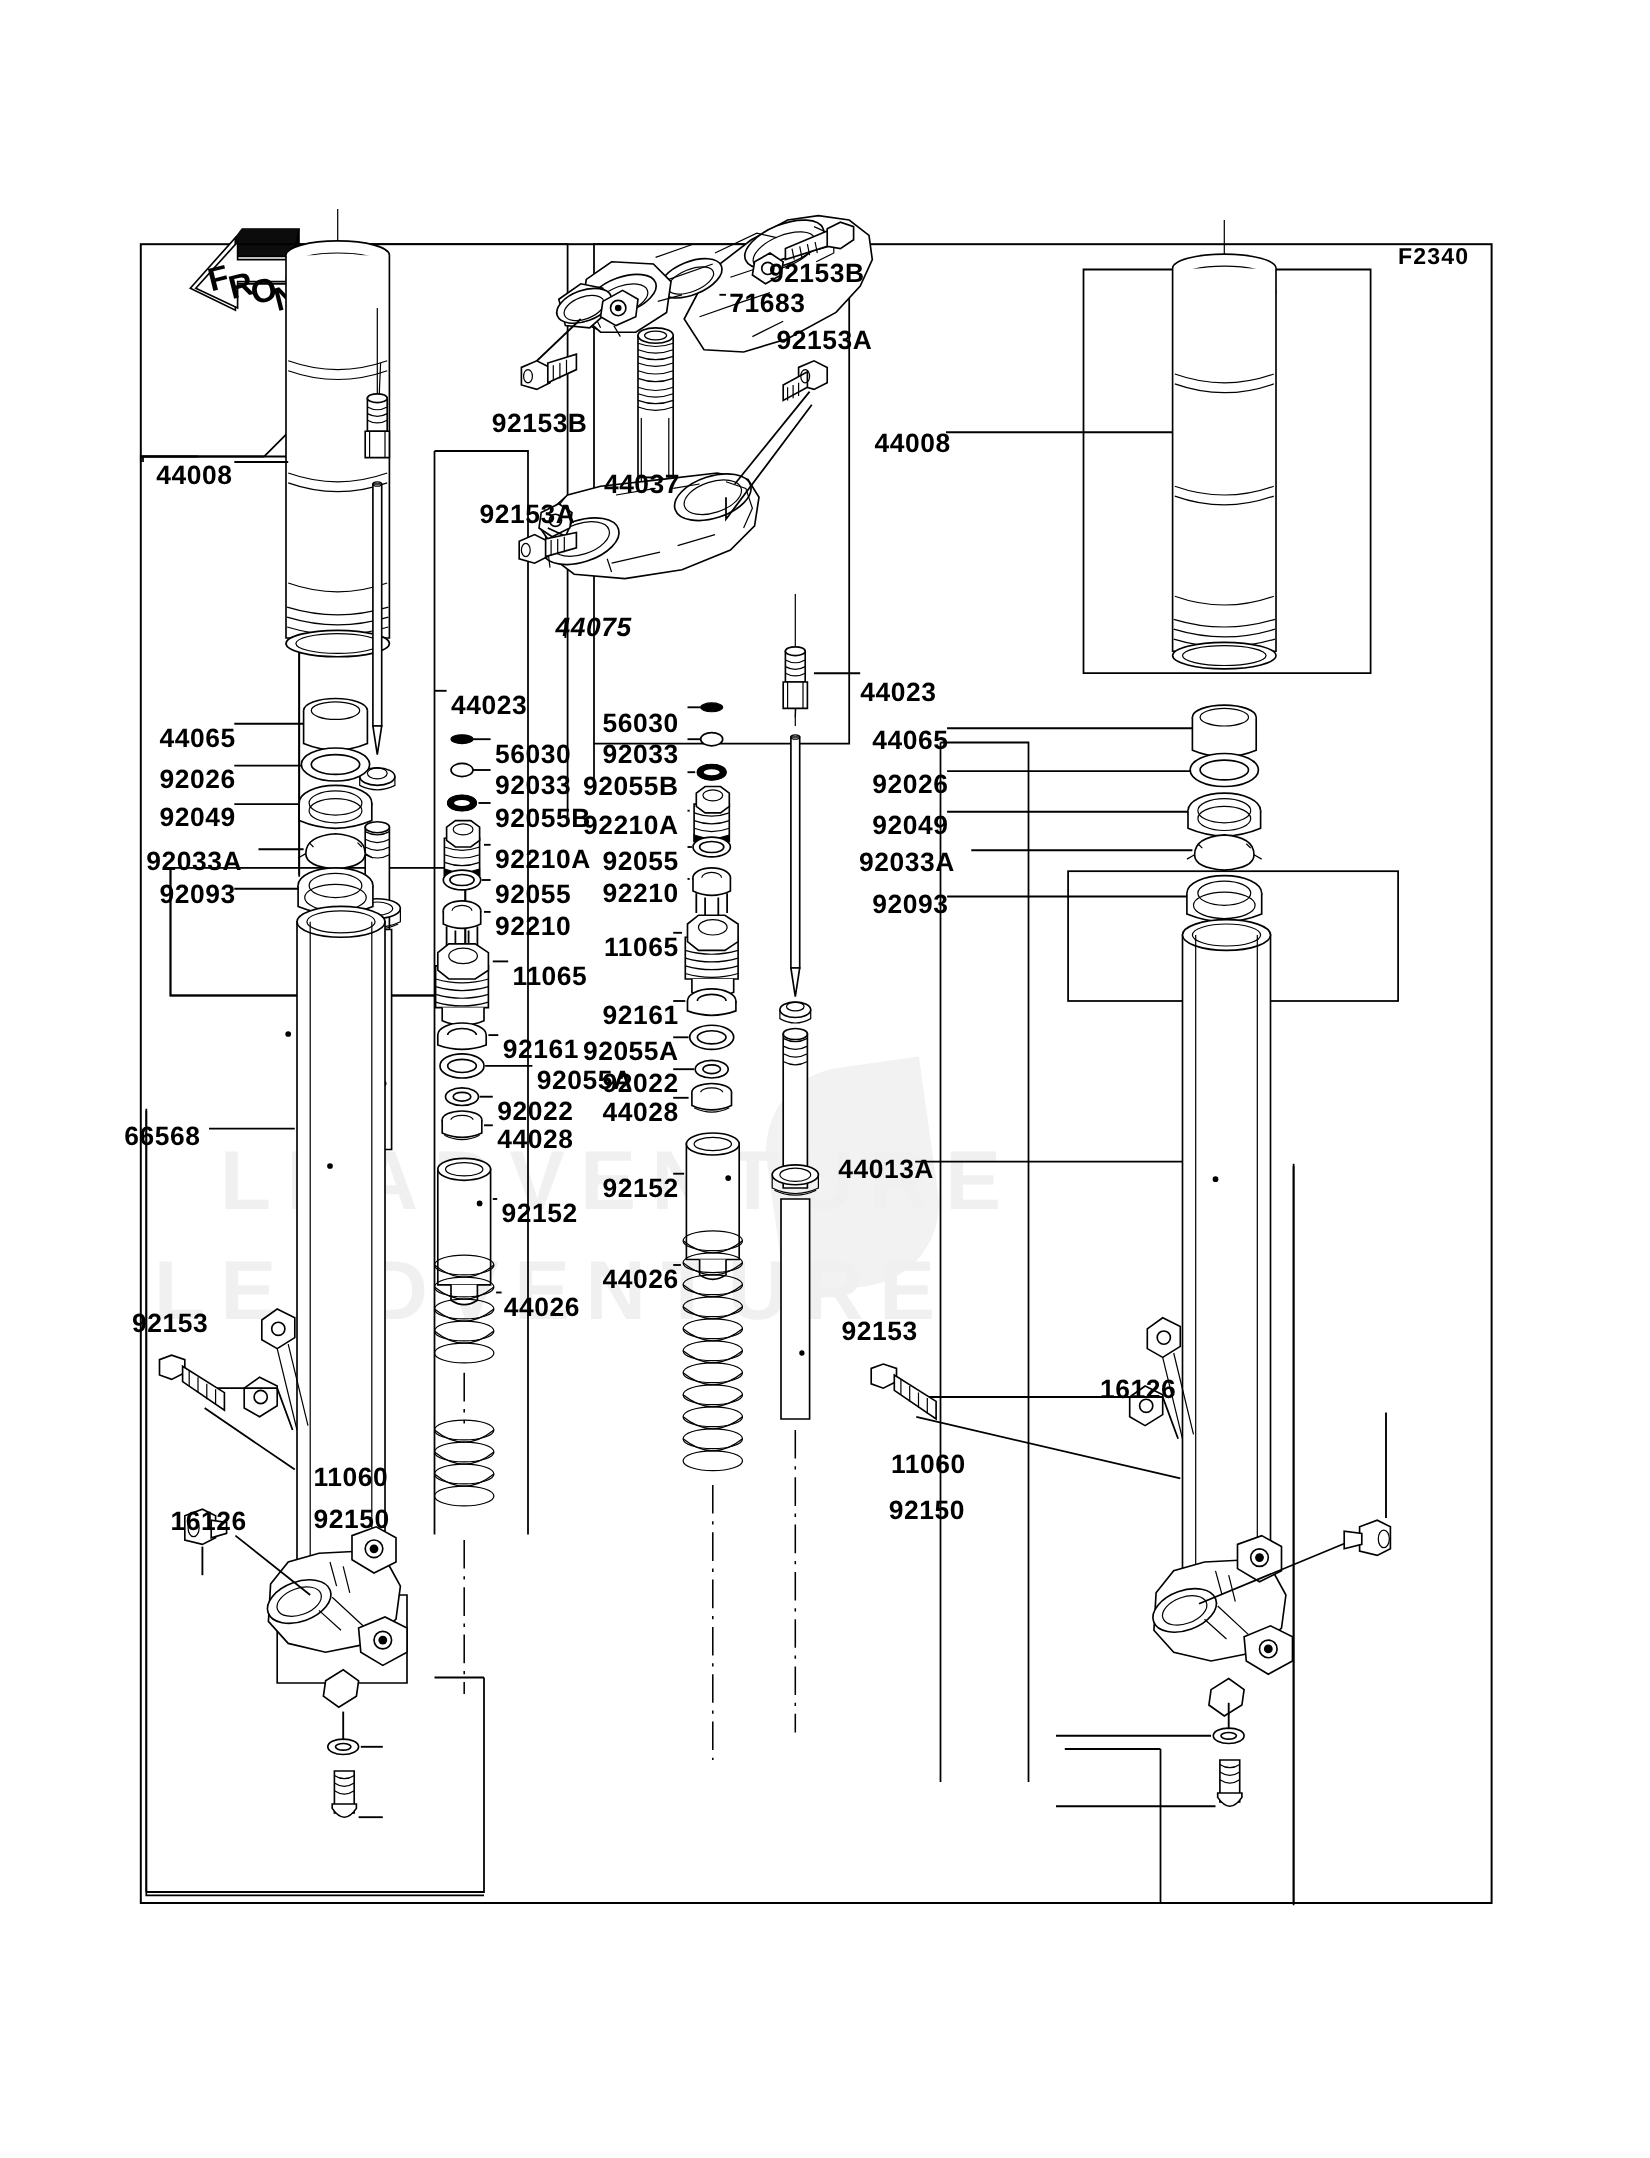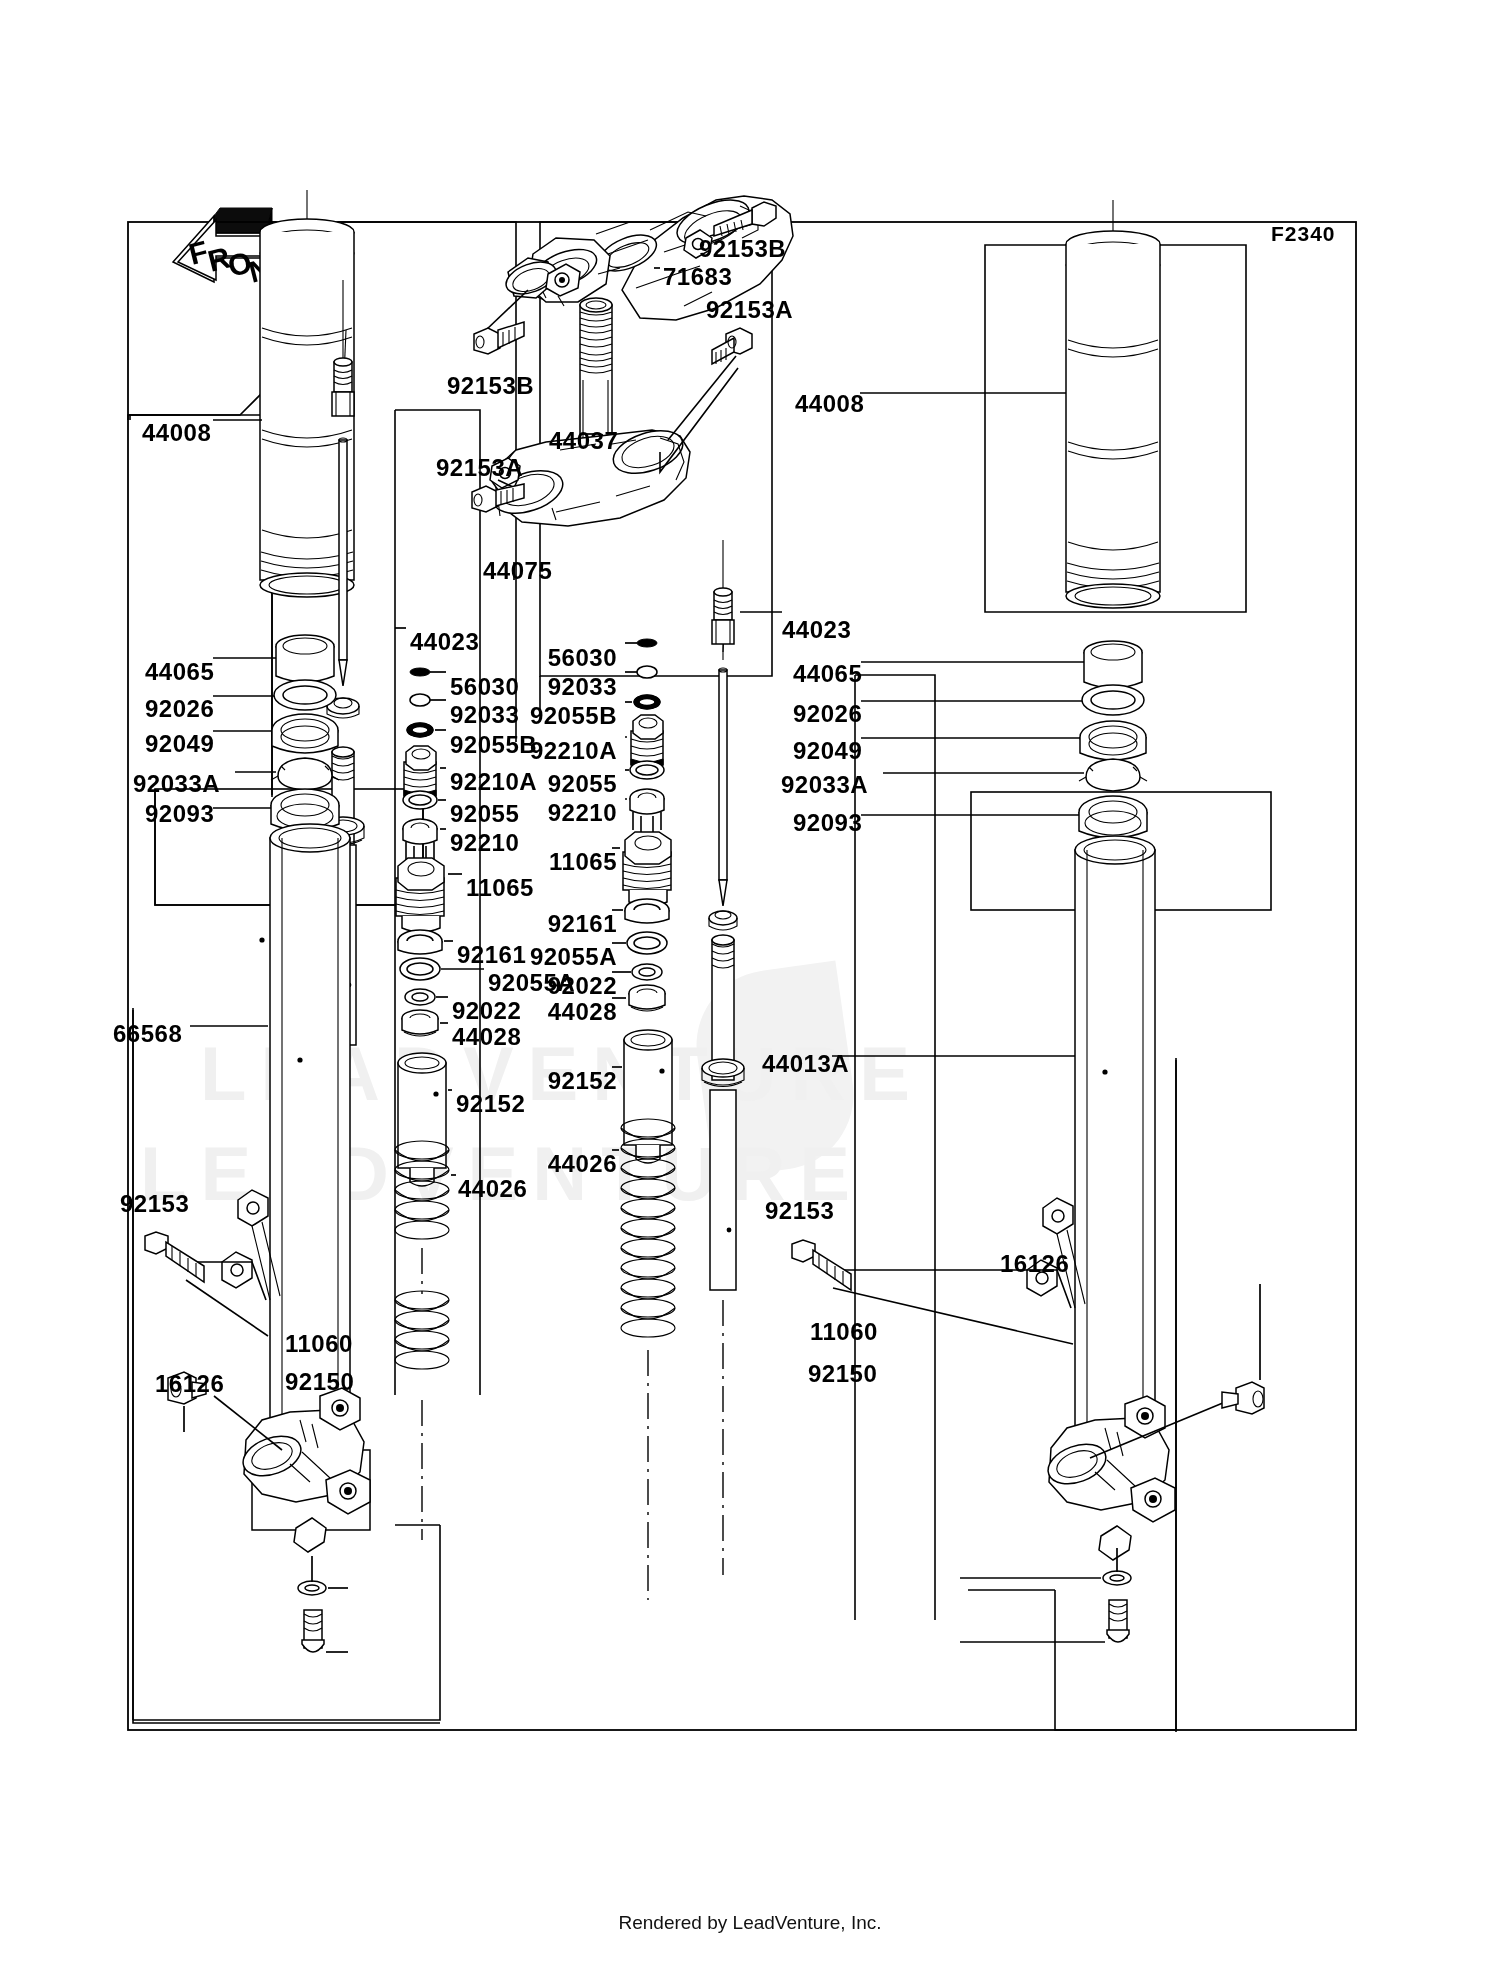--- a/index.html
+++ b/index.html
@@ -781,21 +781,21 @@
 
   <div id="labels-layer">
       <div class="plabel" style="left: 142px; top: 419px;">44008</div>
       <div class="plabel" style="left: 795px; top: 390px;">44008</div>
       <div class="plabel" style="left: 410px; top: 628px;">44023</div>
       <div class="plabel" style="left: 782px; top: 616px;">44023</div>
       <div class="plabel" style="left: 113px; top: 1020px;">66568</div>
       <div class="plabel" style="left: 762px; top: 1050px;">44013A</div>
       <div class="plabel" style="left: 663px; top: 263px;">71683</div>
       <div class="plabel" style="left: 517px; top: 427px; margin-left: 32px;">44037</div>
-      <div class="plabel" style="left: 483px; top: 557px;">44075</div>
+      <div class="plabel" style="left: 505px; top: 557px; font-style: italic;">44075</div>
       <div class="plabel" style="left: 699px; top: 235px;">92153B</div>
       <div class="plabel" style="left: 447px; top: 372px;">92153B</div>
       <div class="plabel" style="left: 706px; top: 296px;">92153A</div>
       <div class="plabel" style="left: 436px; top: 454px;">92153A</div>
       <div class="plabel" style="left: 145px; top: 658px;">44065</div>
       <div class="plabel" style="left: 145px; top: 695px;">92026</div>
       <div class="plabel" style="left: 145px; top: 730px;">92049</div>
       <div class="plabel" style="left: 133px; top: 770px;">92033A</div>
       <div class="plabel" style="left: 145px; top: 800px;">92093</div>
       <div class="plabel" style="left: 793px; top: 660px;">44065</div>
@@ -832,15 +832,14 @@
       <div class="plabel" style="left: 120px; top: 1190px;">92153</div>
       <div class="plabel" style="left: 155px; top: 1370px;">16126</div>
       <div class="plabel" style="left: 285px; top: 1330px;">11060</div>
       <div class="plabel" style="left: 285px; top: 1368px;">92150</div>
       <div class="plabel" style="left: 765px; top: 1197px;">92153</div>
       <div class="plabel" style="left: 1000px; top: 1250px;">16126</div>
       <div class="plabel" style="left: 810px; top: 1318px;">11060</div>
       <div class="plabel" style="left: 808px; top: 1360px;">92150</div>
     </div>
 
-  <div class="footer">Rendered by LeadVenture, Inc.</div>
 
 </div>
 
 </body></html>

